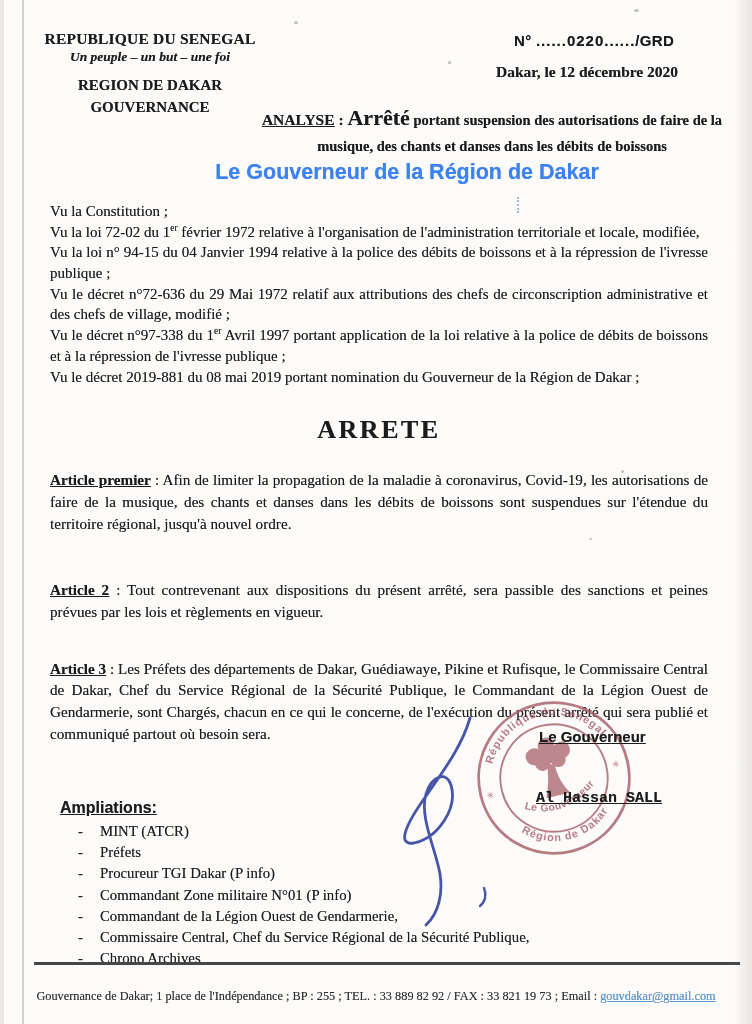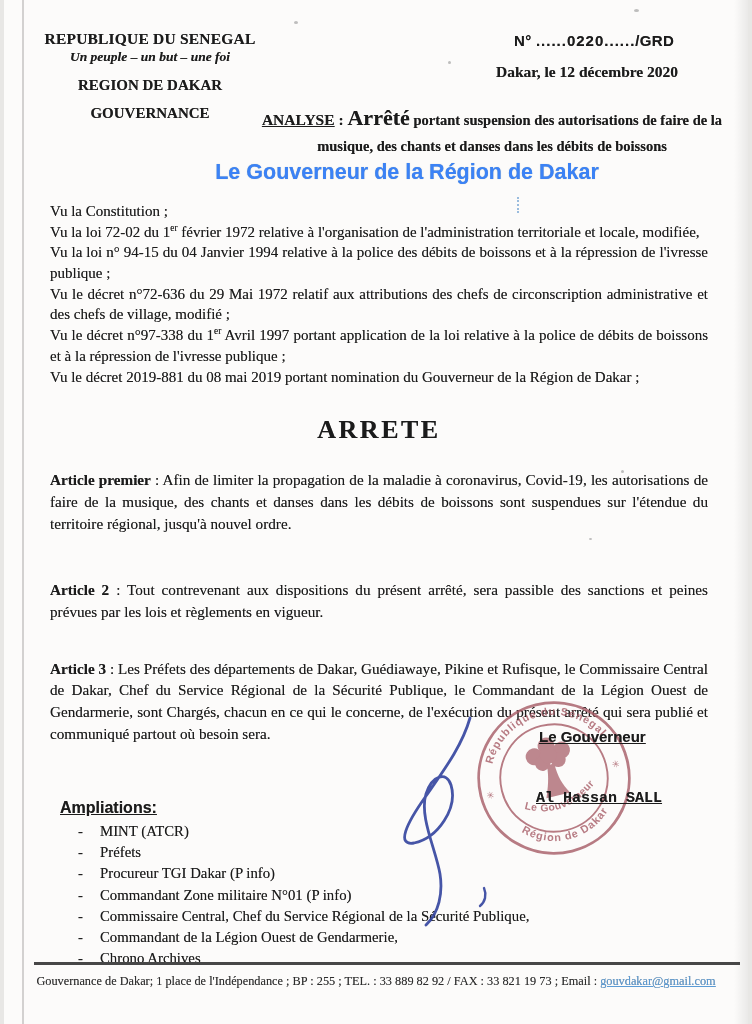--- a/index.html
+++ b/index.html
@@ -12,21 +12,21 @@
   .scan-edge-right{position:absolute;right:0;top:0;width:14px;height:1024px;background:linear-gradient(to right,rgba(0,0,0,0),rgba(0,0,0,.07));}
   .speck{position:absolute;background:#8a8a8a;border-radius:50%;opacity:.55;}
   .artifact-blue{position:absolute;width:0;height:16px;border-left:2px dotted #3b7ec4;opacity:.5;}
 
   
   .letterhead{position:absolute;left:40px;top:30px;width:212px;text-align:center;
     font-weight:bold;line-height:1.18;text-shadow:0 0 .6px rgba(0,0,0,.5);}
   .lh-country{font-size:15.5px;letter-spacing:.2px;}
   .lh-motto{font-size:13.5px;font-style:italic;margin-top:1px;}
   .lh-region{font-size:15px;margin-top:12px;}
-  .lh-office{font-size:15px;margin-top:10px;}
+  .lh-office{font-size:15px;margin-top:4px;}
 
   .reference{position:absolute;left:492px;top:32px;text-shadow:0 0 .6px rgba(0,0,0,.5);}
   .ref-line{font-family:"Liberation Sans", sans-serif;font-weight:bold;font-size:15px;padding-left:18px;letter-spacing:.3px;}
   .ref-mid{letter-spacing:1px;}
   .dateline{font-size:15.5px;font-weight:bold;margin-top:14px;}
 
   .analyse{position:absolute;left:232px;top:101px;width:512px;text-align:center;
     font-weight:bold;line-height:1.5;text-shadow:0 0 .6px rgba(0,0,0,.5);}
   .an-label{font-size:15.5px;text-decoration:underline;}
   .an-colon{font-size:15.5px;}
@@ -41,21 +41,21 @@
   .body-col{position:absolute;left:46px;right:40px;top:201px;
     font-size:15px;line-height:1.38;text-align:justify;text-shadow:0 0 .6px rgba(0,0,0,.5);}
   .clause{margin:0;}
   .sup{vertical-align:super;font-size:.62em;line-height:0;}
   .decree-heading{margin:25px 0 8px 0;text-align:center;font-size:26px;font-weight:bold;
     letter-spacing:2.5px;font-family:"Liberation Serif", serif;}
   .article{margin:0;line-height:1.44;font-size:15.2px;}
   .article.a1{margin-top:21px;}
   .article.a2{margin-top:44px;}
   .article.a3{margin-top:35px;}
-  .art-label{font-weight:bold;}
+  .art-label{font-weight:bold;text-decoration:underline;}
 
   
   .sig-cluster{position:absolute;left:380px;top:690px;width:350px;height:250px;}
   .sig-role{position:absolute;left:155px;top:38px;font-family:"Liberation Sans", sans-serif;
     font-weight:bold;font-size:15px;text-decoration:underline;z-index:3;text-shadow:0 0 .6px rgba(0,0,0,.5);}
   .sig-name{position:absolute;left:152px;top:100px;font-family:Liberation Mono, monospace;
     font-weight:bold;font-size:15px;text-decoration:underline;z-index:3;text-shadow:0 0 .6px rgba(0,0,0,.5);}
   .stamp-wrap{position:absolute;left:90px;top:8px;width:160px;height:160px;z-index:1;
     transform:rotate(-14deg);opacity:.82;}
   .stamp-wrap svg{width:100%;height:100%;}
@@ -66,21 +66,21 @@
   .ampliations{position:absolute;left:56px;top:799px;width:500px;text-shadow:0 0 .6px rgba(0,0,0,.5);}
   .amp-heading{font-family:"Liberation Sans", sans-serif;font-weight:bold;font-size:16px;
     text-decoration:underline;}
   .amp-list{margin-top:5px;}
   .amp-item{position:relative;padding-left:40px;font-size:14.8px;line-height:1.3;margin-top:2px;}
   .amp-item::before{content:"-";position:absolute;left:18px;}
 
   
   .footer{position:absolute;left:0;right:0;top:962px;}
   .footer-rule{height:3px;background:#474747;margin:0 8px 0 30px;}
-  .footer-text{margin-top:9px;text-align:center;font-size:12.3px;color:#2e2e2e;
+  .footer-text{margin-top:24px;text-align:center;font-size:12.3px;color:#2e2e2e;
     text-shadow:0 0 .5px rgba(0,0,0,.4);}
   .footer-email{text-decoration:underline;cursor:pointer;}
 </style>
 </head>
 <body>
 
 <div class="page">
   <div class="scan-edge-left"></div>
   <div class="scan-edge-right"></div>
 
@@ -165,22 +165,22 @@
     </div>
   </div>
 
   <div class="ampliations">
     <div class="amp-heading">Ampliations:</div>
     <div class="amp-list">
       <div class="amp-item">MINT (ATCR)</div>
       <div class="amp-item">Préfets</div>
       <div class="amp-item">Procureur TGI Dakar (P info)</div>
       <div class="amp-item">Commandant Zone militaire N°01 (P info)</div>
+      <div class="amp-item">Commandant de la Légion Ouest de Gendarmerie,</div>
       <div class="amp-item">Commissaire Central, Chef du Service Régional de la Sécurité Publique,</div>
-      <div class="amp-item">Commandant de la Légion Ouest de Gendarmerie,</div>
       <div class="amp-item">Chrono Archives</div>
     </div>
   </div>
 
   <div class="footer">
     <div class="footer-rule"></div>
     <div class="footer-text">
       <span>Gouvernance de Dakar; 1 place de l'Indépendance ; BP : 255 ; TEL. : 33 889 82 92 / FAX : 33 821 19 73 ; Email : </span><a class="footer-email" style="color: rgb(91, 155, 213);">gouvdakar@gmail.com</a>
     </div>
   </div>

